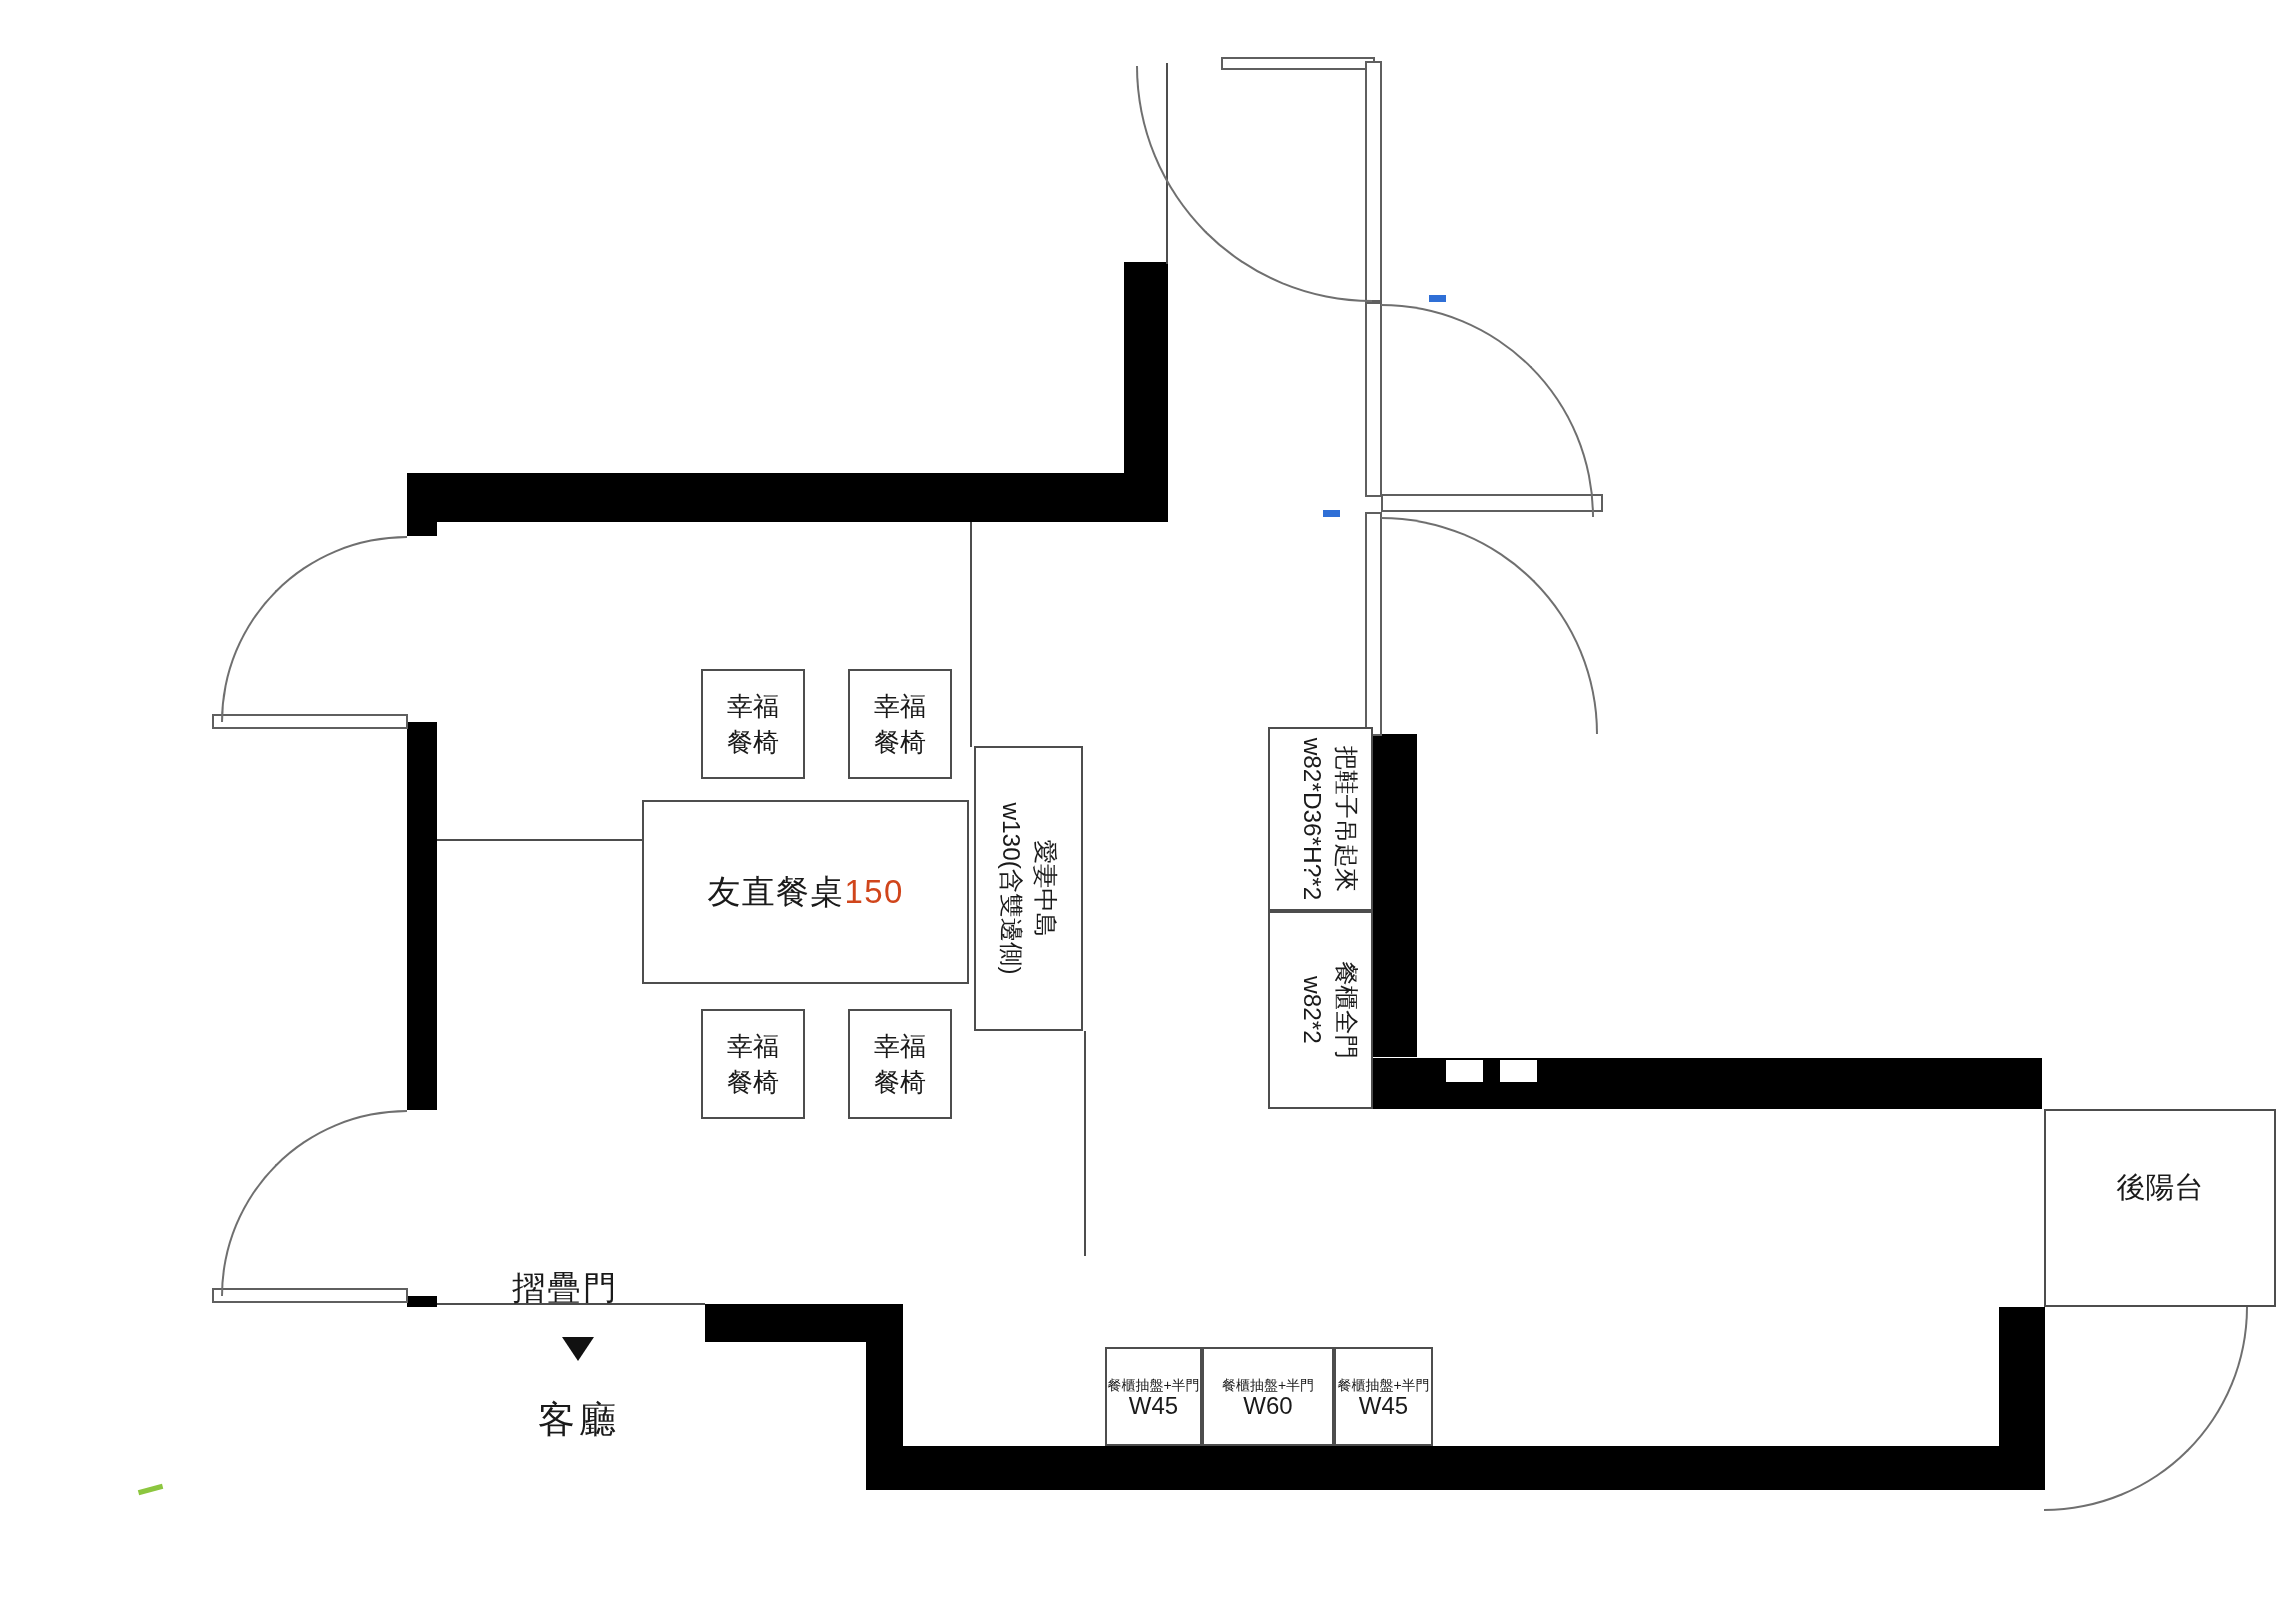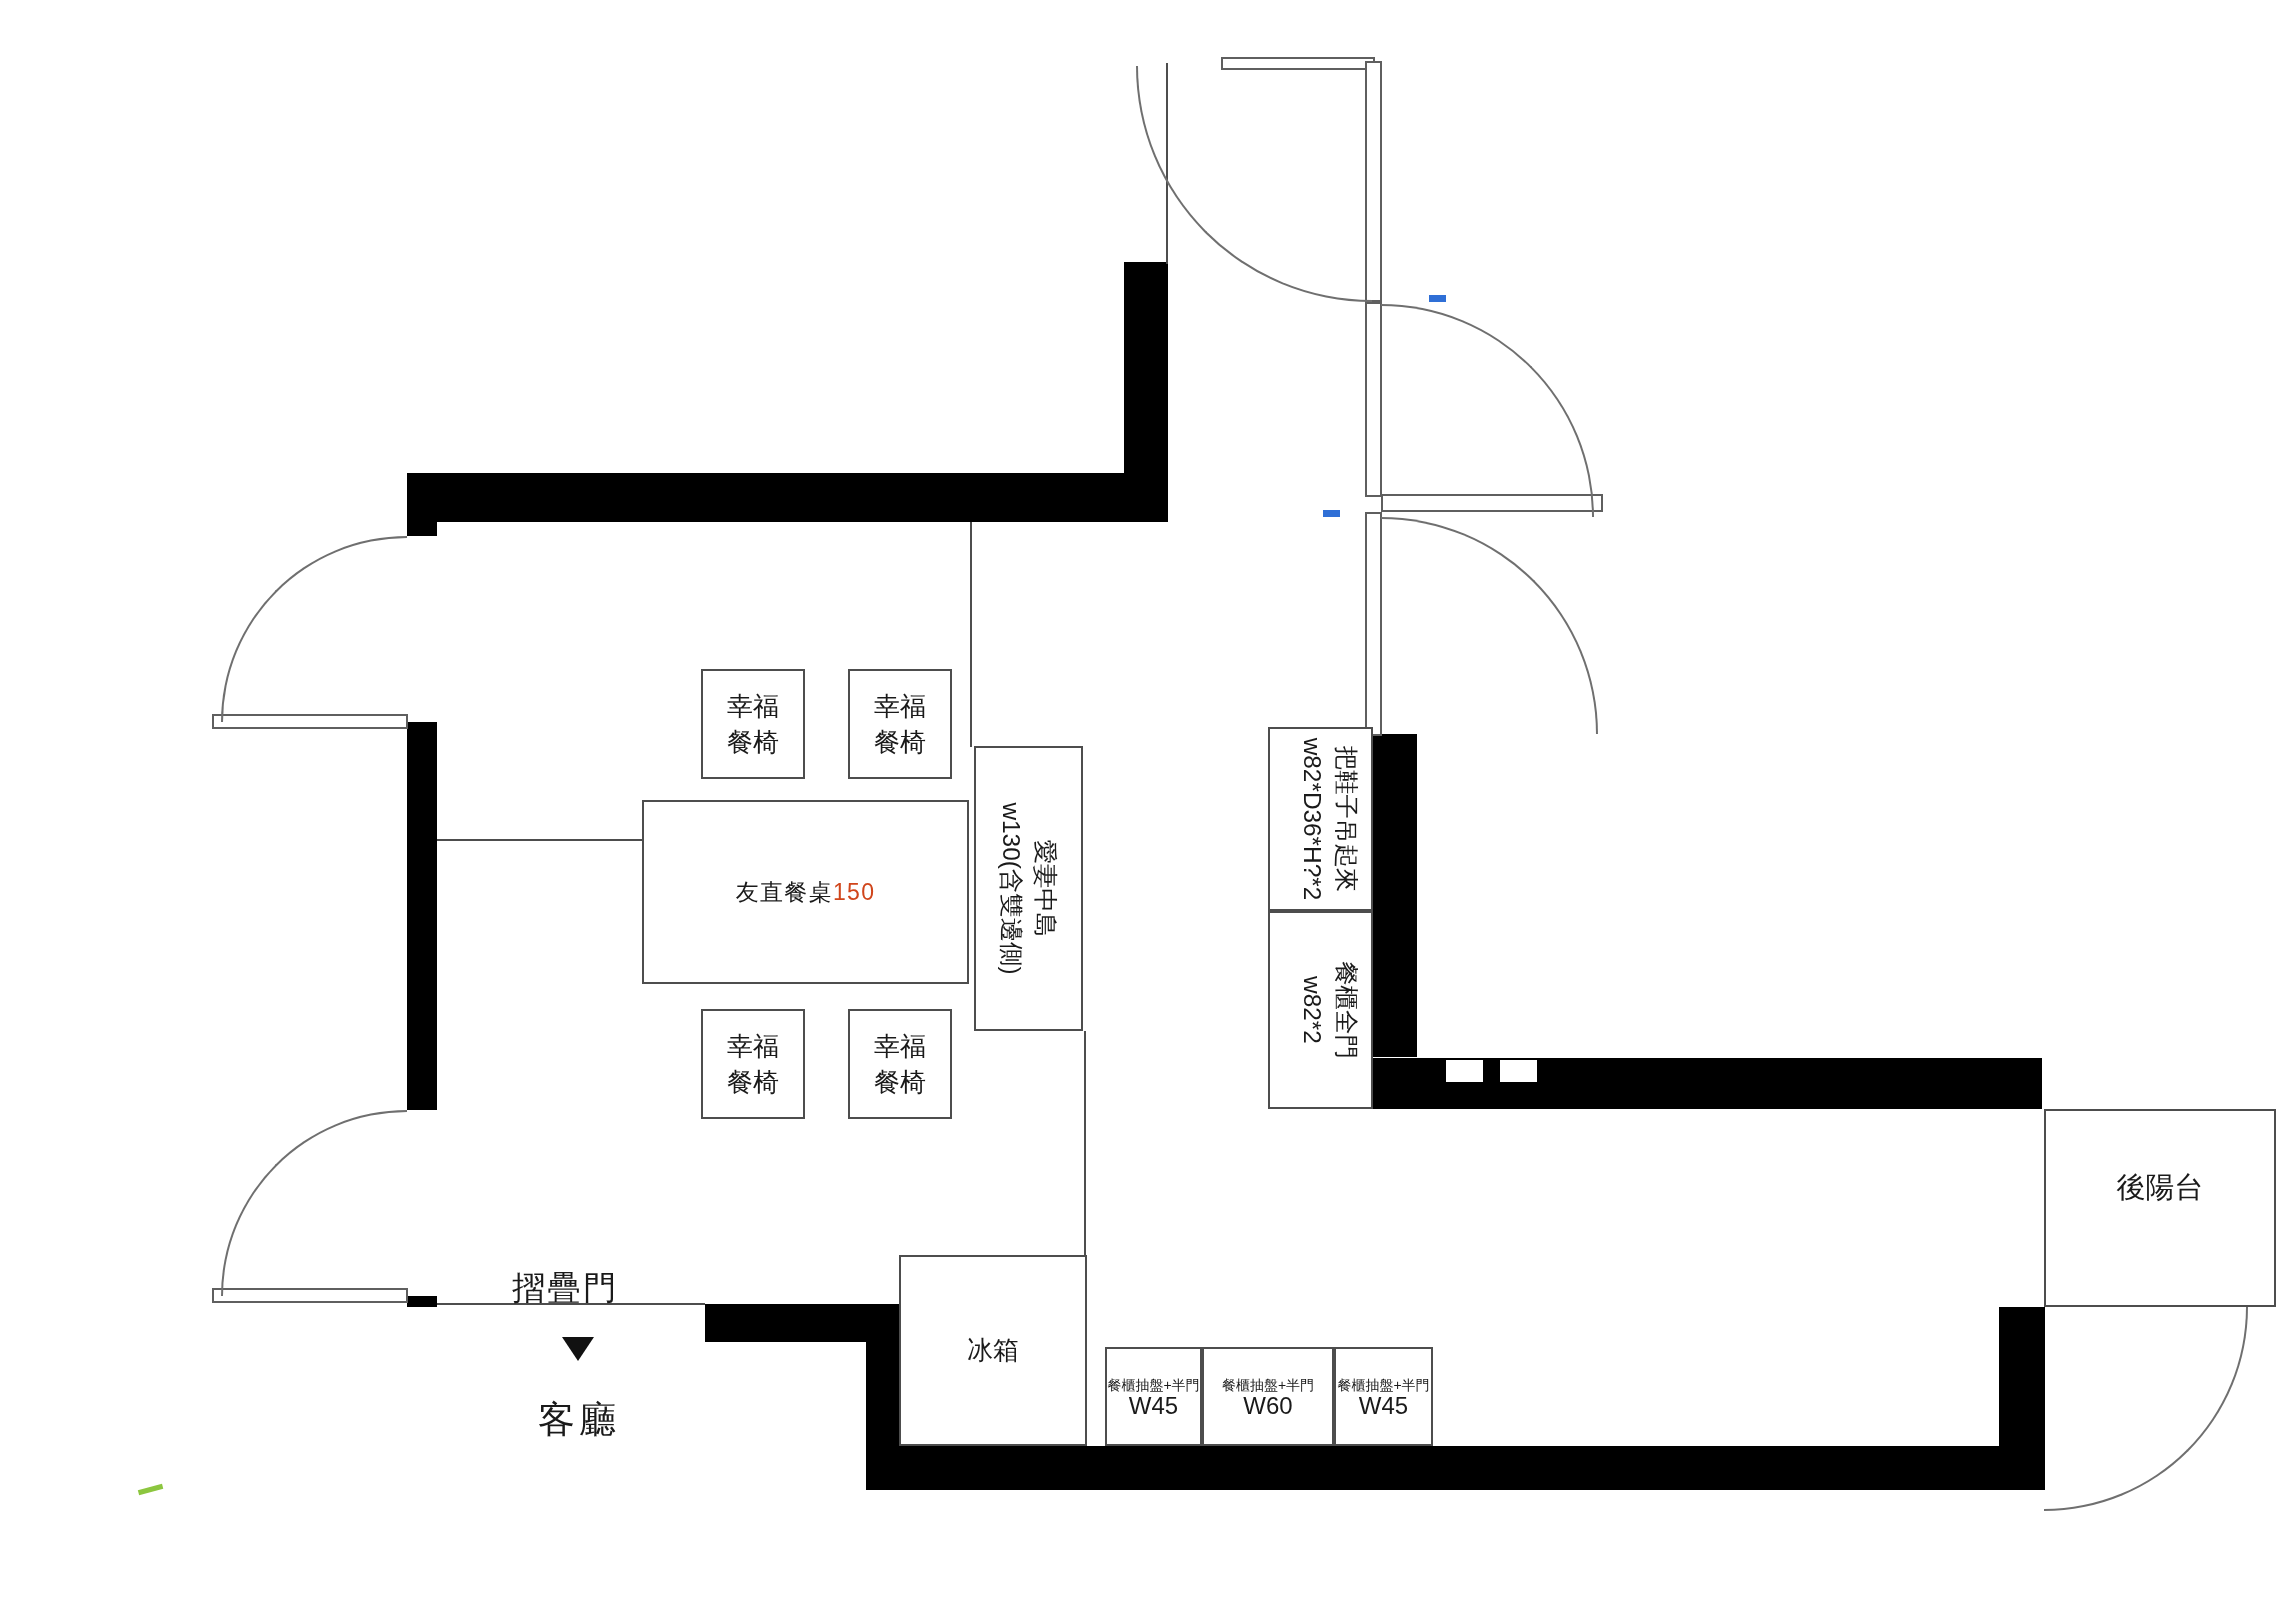--- a/index.html
+++ b/index.html
@@ -14,21 +14,21 @@
   .arc.tl{border-top:2px solid #6f6f6f;border-left:2px solid #6f6f6f;border-top-left-radius:100% 100%;}
   .arc.tr{border-top:2px solid #6f6f6f;border-right:2px solid #6f6f6f;border-top-right-radius:100% 100%;}
   .arc.bl{border-bottom:2px solid #6f6f6f;border-left:2px solid #6f6f6f;border-bottom-left-radius:100% 100%;}
   .arc.br{border-bottom:2px solid #6f6f6f;border-right:2px solid #6f6f6f;border-bottom-right-radius:100% 100%;}
   .center{display:flex;align-items:center;justify-content:center;text-align:center;}
   .col{display:flex;flex-direction:column;align-items:center;justify-content:center;text-align:center;}
   .chair{font-size:26px;line-height:36px;}
   .label{position:absolute;white-space:nowrap;margin-top:17px;}
   .vtext{position:absolute;transform:rotate(90deg);transform-origin:left top;text-align:center;}
   .vtext .ln{line-height:34px;font-size:24.4px;white-space:nowrap;}
-  .tableLabel{font-size:23px;letter-spacing:1.3px;}
+  .tableLabel{font-size:33px;letter-spacing:1.3px;}
   .accent{color:#d0451b;}
   .cabName{font-size:14px;line-height:20px;white-space:nowrap;}
   .cabSize{font-size:24px;line-height:22.4px;}
   .fridgeLabel{font-size:26px;}
   .balconyLabel{position:absolute;left:0;right:0;top:57px;text-align:center;font-size:29px;}
   .bigLabel{font-size:33px;letter-spacing:2.6px;}
   .hugeLabel{font-size:37px;letter-spacing:4px;}
   .arrow{position:absolute;width:0;height:0;border-left:16px solid transparent;
          border-right:16px solid transparent;border-top:24px solid #111;}
   .greenMark{position:absolute;background:#8cc63f;transform:rotate(-15deg);}
@@ -108,23 +108,20 @@
   <div class="vtext" style="left:1363px;top:727px;width:184px;">
     <div class="ln">把鞋子吊起來</div>
     <div class="ln">w82*D36*H?*2</div>
   </div>
   <div class="box" style="left:1268px;top:911px;width:105px;height:198px;"></div>
   <div class="vtext" style="left:1363px;top:911px;width:198px;">
     <div class="ln">餐櫃全門</div>
     <div class="ln">w82*2</div>
   </div>
 
-  <div class="box center fridgeLabel" style="left:899px;top:1255px;width:188px;height:191px;">
-    <span>冰箱</span>
-  </div>
 
   <div class="box col" style="left:1105px;top:1347px;width:97px;height:99px;">
     <span class="cabName">餐櫃抽盤+半門</span>
     <span class="cabSize">W45</span>
   </div>
   <div class="box col" style="left:1202px;top:1347px;width:132px;height:99px;">
     <span class="cabName">餐櫃抽盤+半門</span>
     <span class="cabSize">W60</span>
   </div>
   <div class="box col" style="left:1334px;top:1347px;width:99px;height:99px;">

